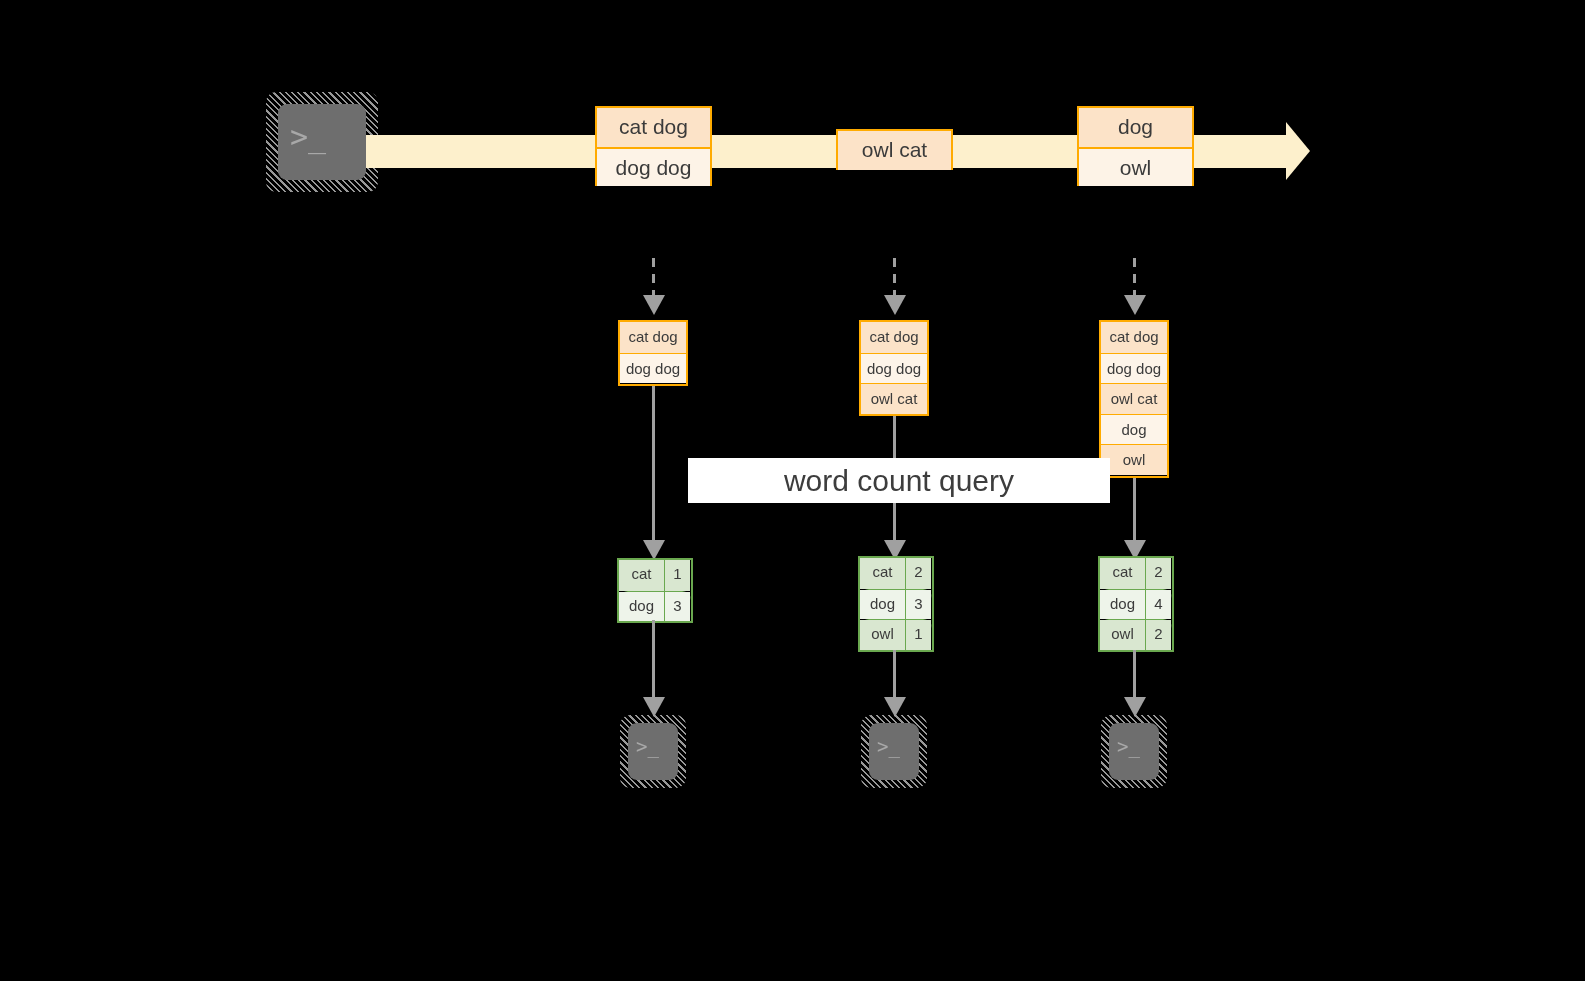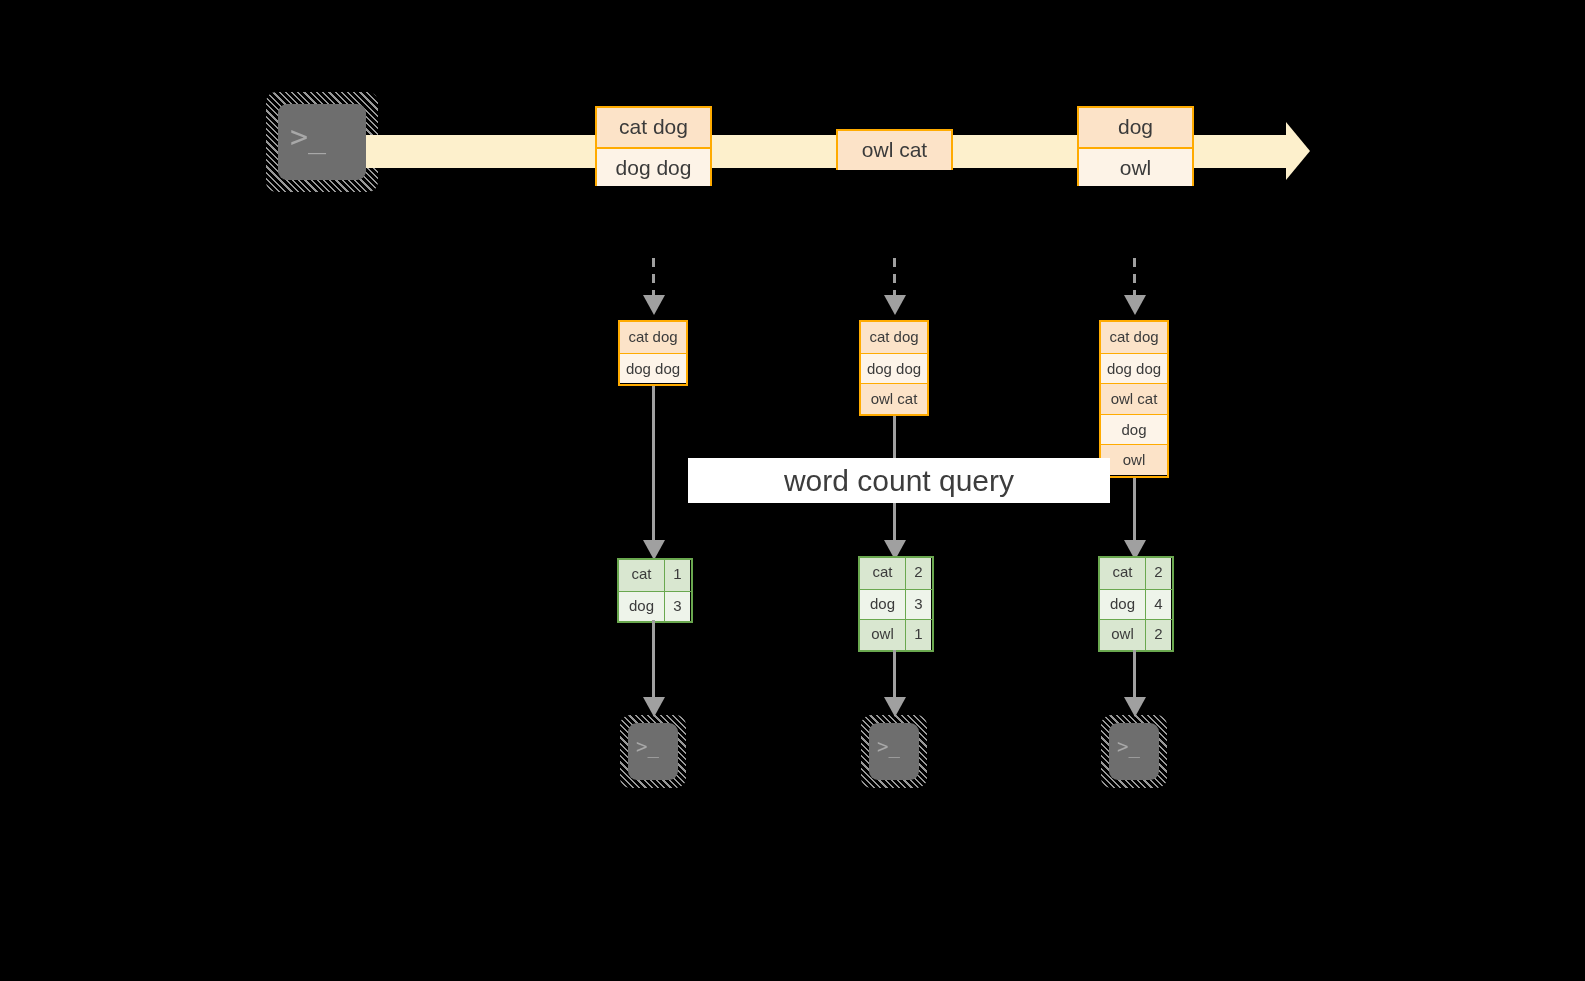--- a/index.html
+++ b/index.html
@@ -105,20 +105,21 @@
   .res {
     position: absolute;
     border: 2.5px solid #6aa84f;
     box-sizing: border-box;
     border-collapse: collapse;
   }
   .res .rrow {
     display: flex;
     box-sizing: border-box;
     height: 30.5px;
+    border-radius: 9px;
   }
   .res .rrow + .rrow { border-top: 1.6px solid #6aa84f; }
   .res .c {
     box-sizing: border-box;
     height: 100%;
     line-height: 28px;
     text-align: center;
     font-size: 15px;
     color: #3b3b3b;
   }

